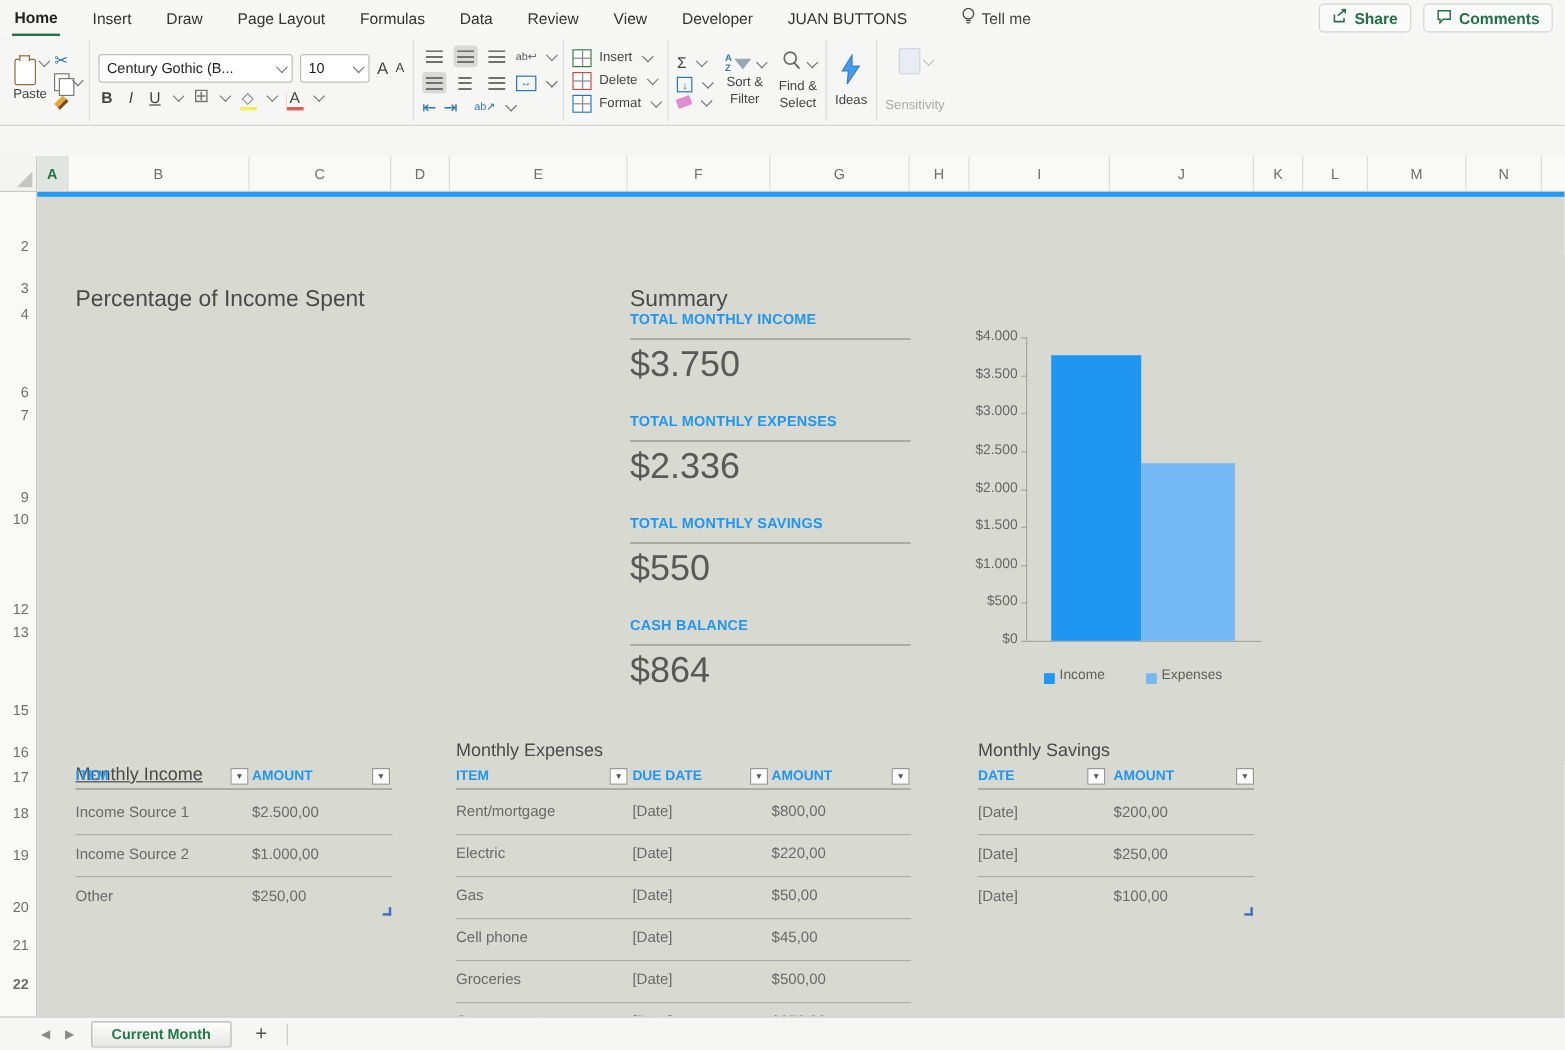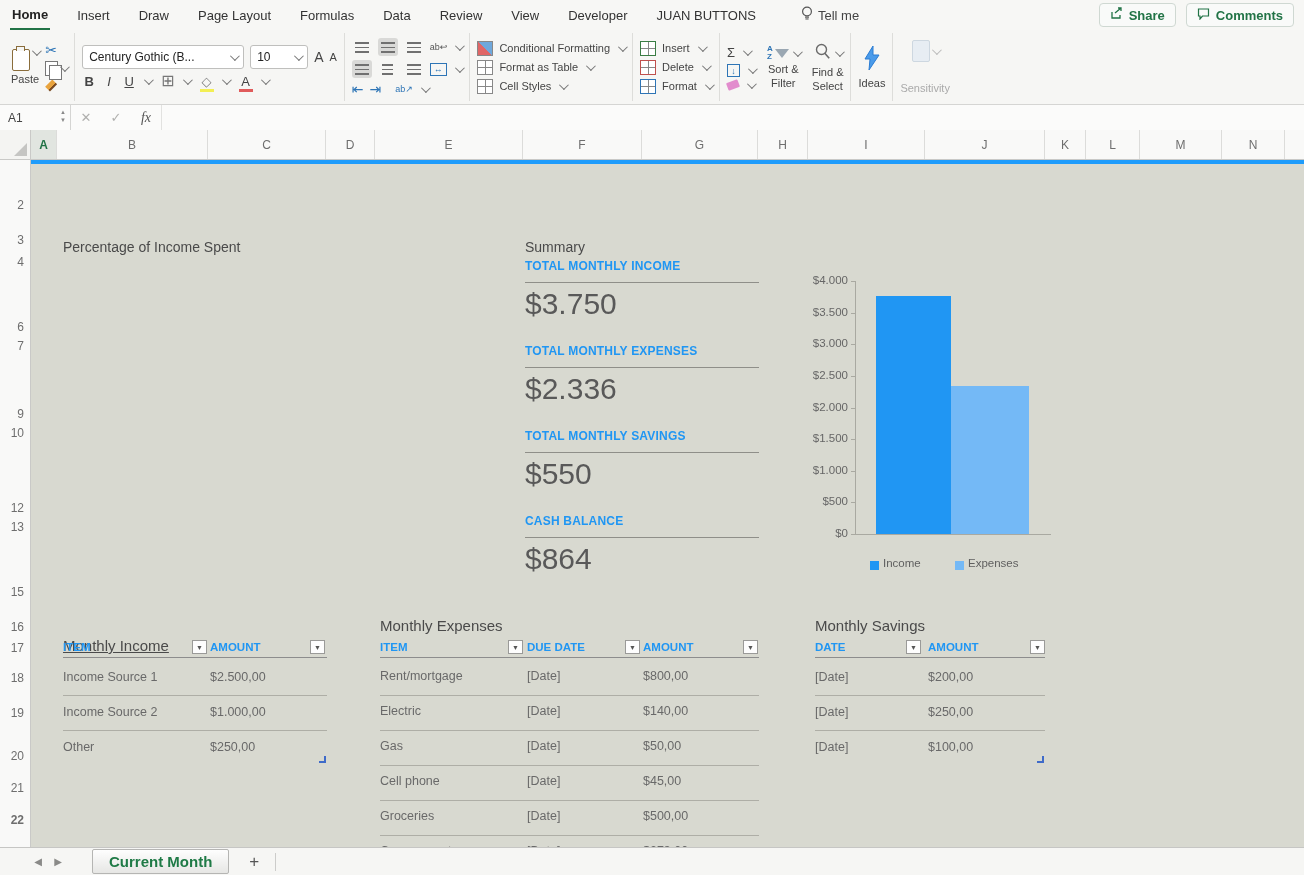--- a/index.html
+++ b/index.html
@@ -65,21 +65,21 @@
   .colhead{position:absolute;top:0;height:29px;display:flex;align-items:center;justify-content:center;font-size:12px;color:#6e6e6e;border-right:1px solid #dcdcda;box-sizing:border-box;}
   .colhead.sel{background:#e1e5e0;color:#217346;font-weight:bold;}
   .rowgutter{position:absolute;left:0;top:160px;width:31px;height:687px;background:#f9f9f8;border-right:1px solid #c9c9c7;box-sizing:border-box;}
   .rownum{position:absolute;right:6px;font-size:12px;color:#6e6e6e;line-height:14px;}
 
   
   .sheet{position:absolute;left:31px;top:160px;width:1273px;height:687px;background:#d8d9d0;overflow:hidden;}
   .accentline{position:absolute;left:0;top:0;width:1273px;height:4px;background:#1f9cfb;}
   .band{position:absolute;left:0;top:4px;width:1273px;height:51px;background:#3d3d3d;display:flex;align-items:center;}
   .band-title{color:#fff;font-size:21px;margin-left:32px;letter-spacing:.3px;}
-  .sec-title{font-size:14px;color:#4a4a4a;}
+  .sec-title{font-size:19px;color:#4a4a4a;}
   .donut{position:absolute;left:54px;top:150px;width:266px;height:266px;border-radius:50%;background:conic-gradient(#7ab9f5 0 38%,#2096f3 38% 100%);}
   .donut-hole{position:absolute;inset:30px;border-radius:50%;background:#d8d9d0;display:flex;align-items:center;justify-content:center;}
   .donut-num{font-size:46px;color:#595959;}
   .sum-label{font-size:12px;font-weight:bold;color:#2096f3;letter-spacing:.2px;}
   .sum-line{height:1px;background:#8f8f89;}
   .sum-value{font-size:30px;color:#595959;}
   .ytick{position:absolute;width:60px;text-align:right;font-size:11.5px;color:#666;}
   .plot{position:absolute;left:824px;top:121px;width:195px;height:253px;border-left:1px solid #a9a9a1;border-bottom:1px solid #a9a9a1;box-sizing:content-box;}
   .tick{position:absolute;left:-5px;width:5px;height:1px;background:#a9a9a1;}
   .bar{position:absolute;bottom:0;}
@@ -90,21 +90,21 @@
   .td{font-size:12.5px;color:#696969;}
   .sep{height:1px;background:#aeaea6;}
   .sep.hdr{background:#8d8d8d;}
   .filter-btn{width:15px;height:14px;background:#fdfdfd;border:1px solid #9a9a98;display:flex;align-items:center;justify-content:center;box-sizing:border-box;}
   .farrow{font-size:7px;color:#555;line-height:1;}
   .handle{width:7px;height:7px;border-right:2.5px solid #3f6bc9;border-bottom:2.5px solid #3f6bc9;box-sizing:border-box;}
 
   
   .tabbar{position:absolute;left:0;top:847px;width:1304px;height:28px;background:#f6f6f4;border-top:1px solid #c6c6c4;display:flex;align-items:center;box-sizing:border-box;}
   .tabnav{font-size:10px;color:#8a8a88;width:20px;text-align:center;}
-  .sheettab{margin-left:24px;background:linear-gradient(#fefefe,#e6e6e4);border:1px solid #b5b5b3;border-radius:2px;padding:3px 16px;font-size:15px;font-weight:bold;color:#1f7a46;}
+  .sheettab{margin-left:8px;background:linear-gradient(#fefefe,#e6e6e4);border:1px solid #b5b5b3;border-radius:2px;padding:3px 16px;font-size:12px;font-weight:bold;color:#1f7a46;}
   .addsheet{font-size:17px;color:#555;margin-left:14px;padding:0 6px;}
   .tabdivider{width:1px;height:18px;background:#cclcca;background:#ccccca;margin-left:10px;}
 </style>
 </head>
 <body>
 
 <div class="app">
 
   <div class="menubar">
     <div class="mtab active">Home</div>
@@ -222,39 +222,20 @@
         <div class="rrow">
           <span class="gray-glyph" style="color:#2e75b6;">⇤</span>
           <span class="gray-glyph" style="color:#2e75b6;">⇥</span>
           <span class="tinytxt" style="margin-left:8px;color:#2e75b6;">ab↗</span>
           <span class="chev"></span>
         </div>
       </div>
     </div>
 
 
-    <div class="rgroup">
-      <div class="rrows">
-        <div class="rrow">
-          <span class="minigrid cf"></span>
-          <span class="rlabel">Conditional Formatting</span>
-          <span class="chev"></span>
-        </div>
-        <div class="rrow">
-          <span class="minigrid"></span>
-          <span class="rlabel">Format as Table</span>
-          <span class="chev"></span>
-        </div>
-        <div class="rrow">
-          <span class="minigrid"></span>
-          <span class="rlabel">Cell Styles</span>
-          <span class="chev"></span>
-        </div>
-      </div>
-    </div>
 
     <div class="rgroup">
       <div class="rrows">
         <div class="rrow">
           <span class="minigrid" style="border-color:#3a7d44;"></span>
           <span class="rlabel">Insert</span>
           <span class="chev"></span>
         </div>
         <div class="rrow">
           <span class="minigrid" style="border-color:#c0504d;"></span>
@@ -322,33 +303,20 @@
       <div class="rcol">
         <div style="display:flex;align-items:center;">
             <span class="sens-doc"></span>
             <span class="chev" style="border-color:#bbb;"></span>
           </div>
         <span class="rlabel dim">Sensitivity</span>
       </div>
     </div>
   </div>
 
-  <div class="fbar">
-    <div class="cellref">
-      <span>A1</span>
-      <span class="stepper">
-        <span>▲</span>
-        <span>▼</span>
-      </span>
-    </div>
-    <div class="fbtn">✕</div>
-    <div class="fbtn">✓</div>
-    <div class="fbtn fx">fx</div>
-    <div class="finput"></div>
-  </div>
 
   <div class="corner"></div>
 
   <div class="colheads">
     <div class="colhead sel" style="left:0;width:26px;">A</div>
     <div class="colhead" style="left:26px;width:151px;">B</div>
     <div class="colhead" style="left:177px;width:118px;">C</div>
     <div class="colhead" style="left:295px;width:49px;">D</div>
     <div class="colhead" style="left:344px;width:148px;">E</div>
     <div class="colhead" style="left:492px;width:119px;">F</div>
@@ -468,21 +436,21 @@
     <div class="filter-btn abs" style="left:712px;top:480px;">
         <span class="farrow">▼</span>
       </div>
     <div class="sep hdr abs" style="left:349px;top:497px;width:379px;"></div>
     <div class="td abs" style="left:349px;top:509px;">Rent/mortgage</div>
     <div class="td abs" style="left:496px;top:509px;">[Date]</div>
     <div class="td abs" style="left:612px;top:509px;">$800,00</div>
     <div class="sep abs" style="left:349px;top:535px;width:379px;"></div>
     <div class="td abs" style="left:349px;top:544px;">Electric</div>
     <div class="td abs" style="left:496px;top:544px;">[Date]</div>
-    <div class="td abs" style="left:612px;top:544px;">$140,00</div>
+    <div class="td abs" style="left:612px;top:544px;">$220,00</div>
     <div class="sep abs" style="left:349px;top:570px;width:379px;"></div>
     <div class="td abs" style="left:349px;top:579px;">Gas</div>
     <div class="td abs" style="left:496px;top:579px;">[Date]</div>
     <div class="td abs" style="left:612px;top:579px;">$50,00</div>
     <div class="sep abs" style="left:349px;top:605px;width:379px;"></div>
     <div class="td abs" style="left:349px;top:614px;">Cell phone</div>
     <div class="td abs" style="left:496px;top:614px;">[Date]</div>
     <div class="td abs" style="left:612px;top:614px;">$45,00</div>
     <div class="sep abs" style="left:349px;top:640px;width:379px;"></div>
     <div class="td abs" style="left:349px;top:649px;">Groceries</div>

